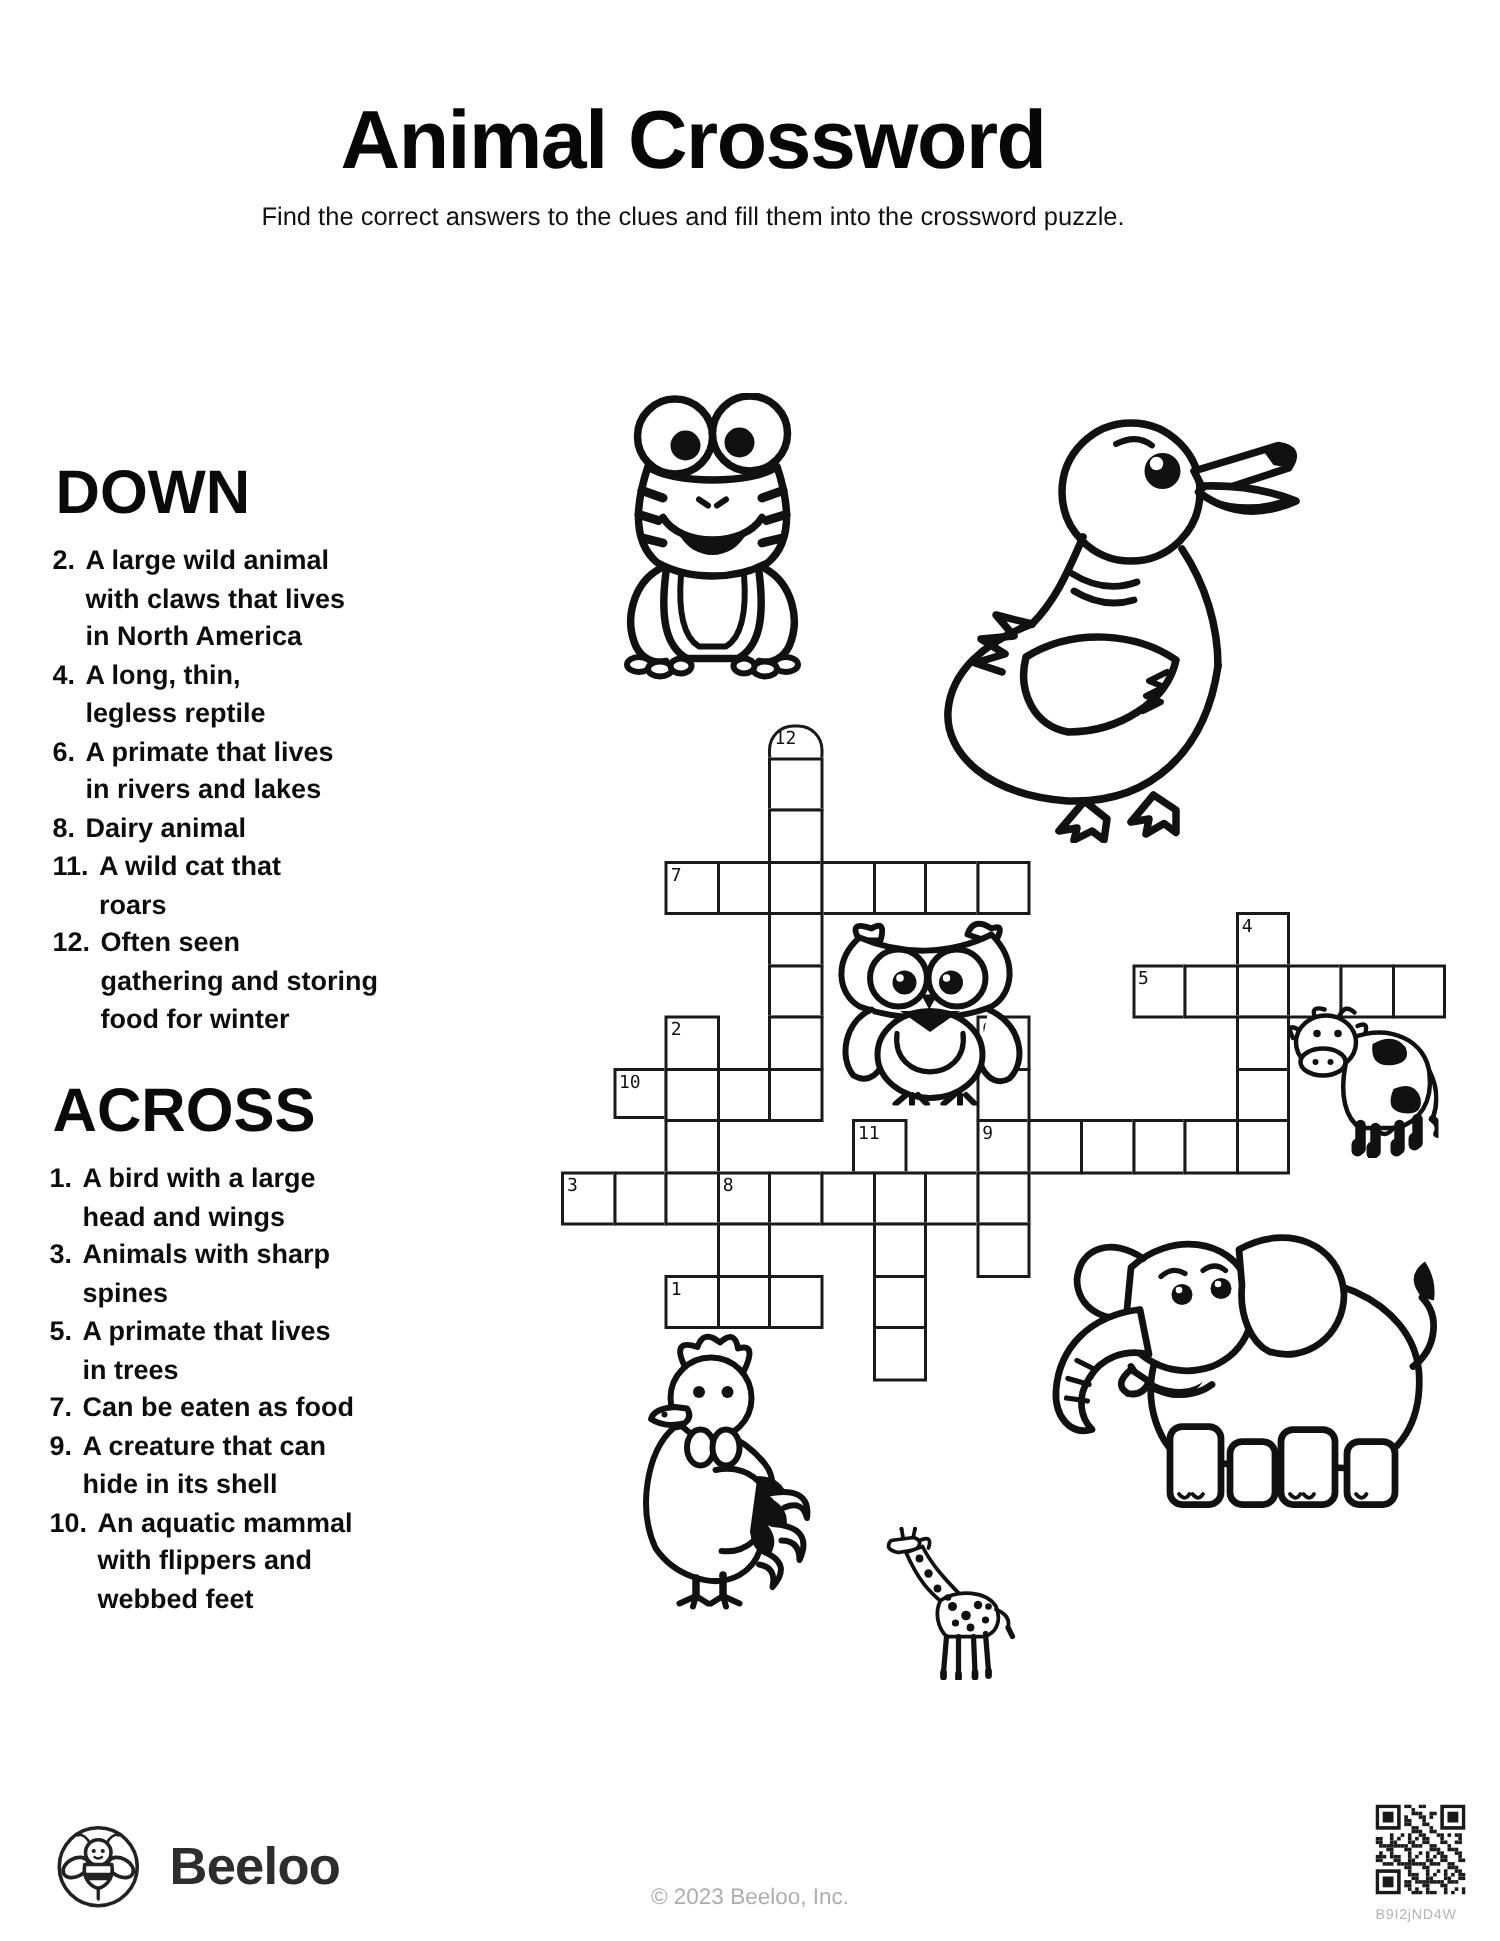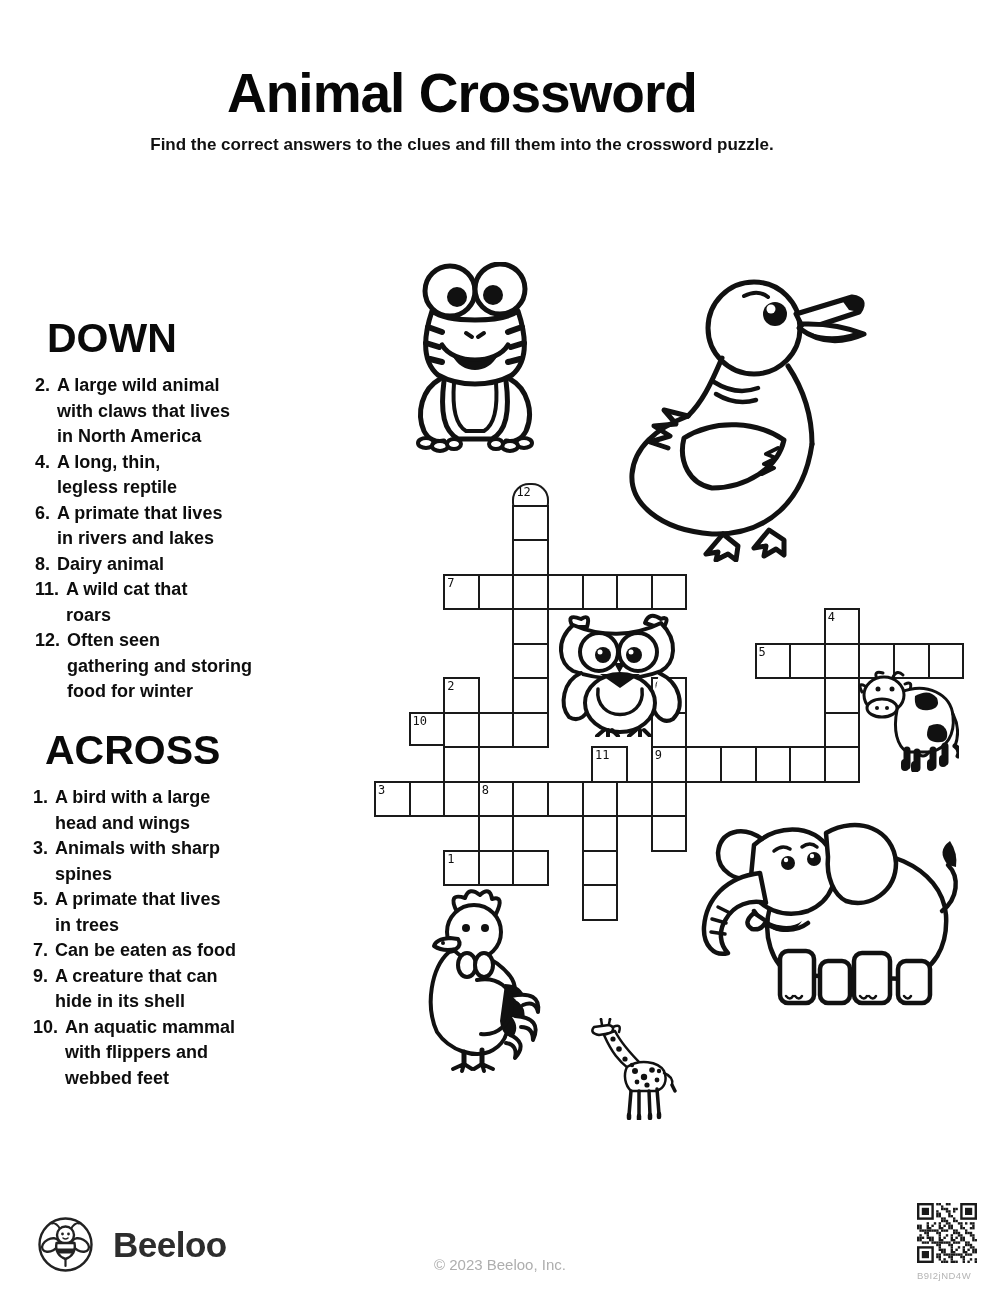--- a/index.html
+++ b/index.html
@@ -1,26 +1,26 @@
 <!DOCTYPE html>
 <html><head>
 <meta charset="utf-8">
 <style>
   html,body{margin:0;padding:0;background:#fff;}
   .page{position:relative;width:1000px;height:1294px;background:#fff;overflow:hidden;
         font-family:"Liberation Sans",sans-serif;color:#0d0d0d;}
   
   .hdr{position:absolute;top:66px;left:16px;width:892px;text-align:center;}
   .title{font-size:55px;font-weight:700;letter-spacing:-1px;color:#070707;line-height:1;}
-  .subtitle{margin-top:14px;font-size:17px;font-weight:700;color:#111;}
+  .subtitle{margin-top:14px;font-size:17px;font-weight:400;color:#111;}
   
   .clues{position:absolute;width:280px;}
   .clues.down{left:35px;top:304px;}
   .clues.across{left:33px;top:716px;}
-  .clues h2{margin:12px;font-size:41px;font-weight:700;letter-spacing:0px;color:#0a0a0a;line-height:1.1;}
+  .clues h2{margin:2px;font-size:41px;font-weight:700;letter-spacing:0px;color:#0a0a0a;line-height:1.1;}
   .clues ul{list-style:none;margin:10px 0 0 0;padding:0;}
   .clues li{display:flex;align-items:flex-start;font-size:18px;line-height:25.5px;font-weight:700;}
   .clue-num{white-space:pre;margin-right:7px;}
   .clue-text{white-space:pre-line;}
   
   #grid{position:absolute;}
   .cell{position:absolute;box-sizing:border-box;border:2px solid #1a1a1a;background:#fff;}
   .cell .num{position:absolute;top:0px;left:2px;font-family:"DejaVu Sans Mono",monospace;
              font-size:12px;line-height:14px;font-weight:400;color:#111;}
   
@@ -155,21 +155,21 @@
       <div class="cell" style="left: 449.8px; top: 207px; width: 36.6px; height: 36.5px;"></div>
       <div class="cell" style="left: 34.6px; top: 241.5px; width: 36.6px; height: 34px;">
         <span class="num">10</span>
       </div>
       <div class="cell" style="left: 69.2px; top: 241.5px; width: 36.6px; height: 36.5px;"></div>
       <div class="cell" style="left: 103.8px; top: 241.5px; width: 36.6px; height: 36.5px;"></div>
       <div class="cell" style="left: 138.4px; top: 241.5px; width: 36.6px; height: 36.5px;"></div>
       <div class="cell" style="left: 276.8px; top: 241.5px; width: 36.6px; height: 36.5px;"></div>
       <div class="cell" style="left: 449.8px; top: 241.5px; width: 36.6px; height: 36.5px;"></div>
       <div class="cell" style="left: 69.2px; top: 276px; width: 36.6px; height: 36.5px;"></div>
-      <div class="cell" style="left: 217px; top: 276px; width: 36.6px; height: 36.5px;">
+      <div class="cell" style="left: 194px; top: 276px; width: 36.6px; height: 36.5px;">
         <span class="num">11</span>
       </div>
       <div class="cell" style="left: 276.8px; top: 276px; width: 36.6px; height: 36.5px;">
         <span class="num">9</span>
       </div>
       <div class="cell" style="left: 311.4px; top: 276px; width: 36.6px; height: 36.5px;"></div>
       <div class="cell" style="left: 346px; top: 276px; width: 36.6px; height: 36.5px;"></div>
       <div class="cell" style="left: 380.6px; top: 276px; width: 36.6px; height: 36.5px;"></div>
       <div class="cell" style="left: 415.2px; top: 276px; width: 36.6px; height: 36.5px;"></div>
       <div class="cell" style="left: 449.8px; top: 276px; width: 36.6px; height: 36.5px;"></div>

